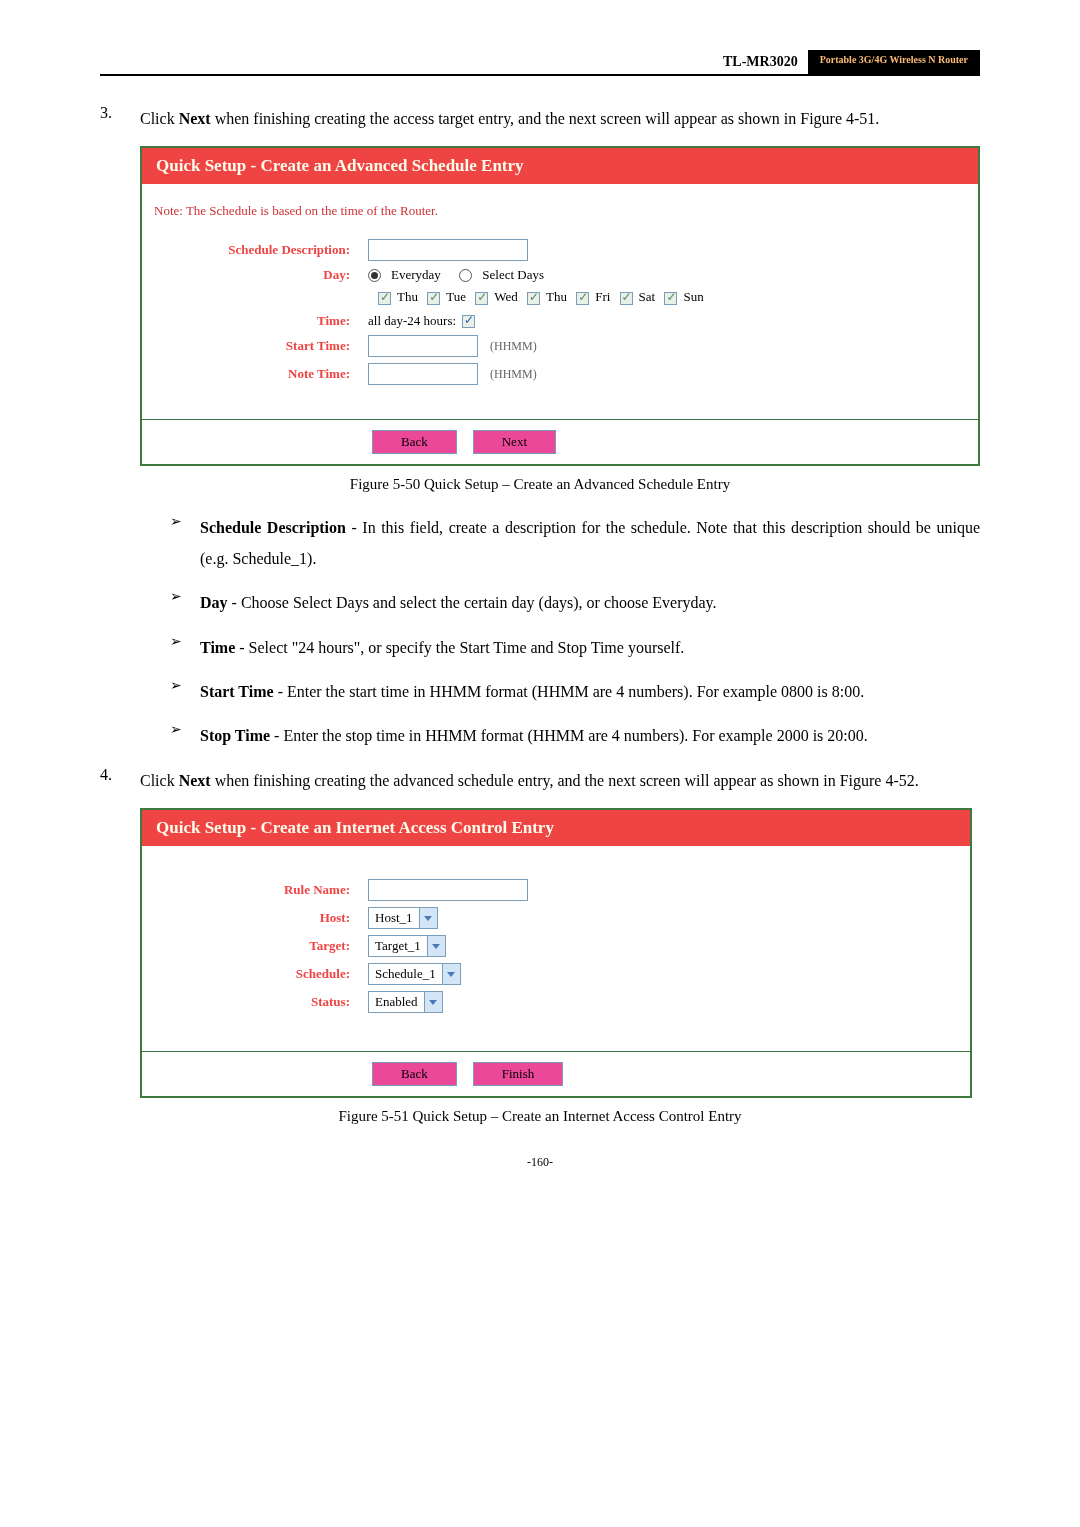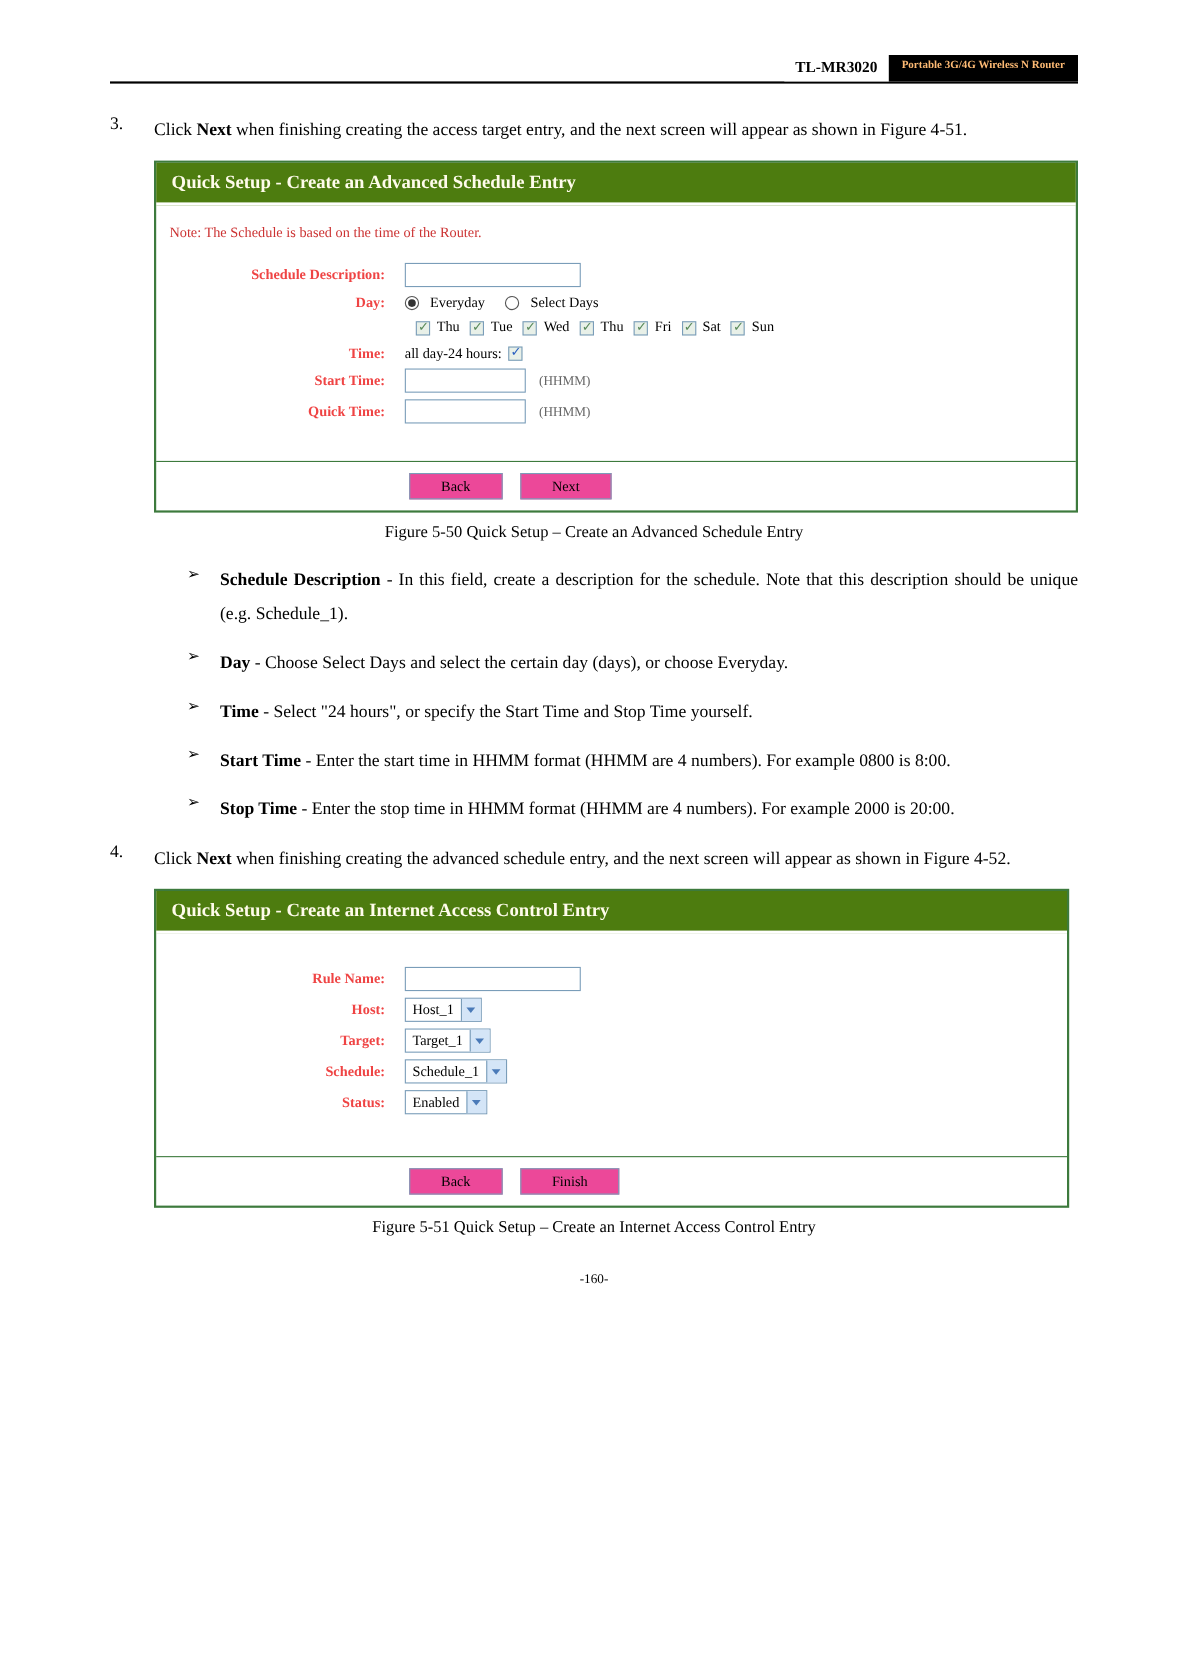--- a/index.html
+++ b/index.html
@@ -7,21 +7,21 @@
   .page { padding: 50px 100px; font-family: Liberation Serif, serif; }
   .header-bar { display: flex; border-bottom: 2px solid #000; margin-bottom: 28px; }
   .header-left { background: #fff; color: #000; font-weight: bold; padding: 4px 10px; font-size: 14px; }
   .header-right { background: #000; color: #fdba74; font-weight: bold; padding: 4px 12px; font-size: 10px; }
   .header-bar .spacer { flex: 1; }
   .num-item { display: flex; margin-bottom: 8px; }
   .num { width: 40px; font-size: 16px; }
   .txt { flex: 1; font-size: 16px; line-height: 1.9; text-align: justify; }
   .bold { font-weight: bold; }
   .fig-box { border: 2px solid #3d7a3d; margin: 12px 0 10px 40px; }
-  .figbar { background: #4d7c0f; color: #fffceb; font-weight: bold; font-size: 17px; padding: 8px 14px; border-bottom: 3px solid #fff; }
+  .figbar { background: #ef4444; color: #fffceb; font-weight: bold; font-size: 17px; padding: 8px 14px; border-bottom: 3px solid #fff; }
   .figbody { padding: 16px 6px 10px 6px; }
   .note-red { color: #cc3333; font-size: 13px; margin: 0 0 20px 6px; }
   .form-row { display: flex; align-items: center; margin-bottom: 6px; font-size: 13px; }
   .form-lbl { width: 220px; text-align: right; padding-right: 18px; color: #ef4444; font-weight: bold; }
   .form-ctl { flex: 1; display: flex; align-items: center; gap: 6px; }
   .txtinput { border: 1px solid #7a9db9; height: 22px; width: 160px; background: #fff; }
   .txtinput.sm { width: 110px; }
   .radio { display: inline-block; width: 13px; height: 13px; border: 1px solid #555; border-radius: 50%; position: relative; margin-right: 4px; vertical-align: middle; }
   .radio.sel::after { content: ""; position: absolute; left: 2px; top: 2px; width: 7px; height: 7px; background: #333; border-radius: 50%; }
   .chk { display: inline-block; width: 13px; height: 13px; border: 1px solid #7a9db9; background: #e8f0e8; position: relative; margin-right: 2px; vertical-align: middle; }
@@ -102,21 +102,21 @@
       </div>
 
       <div class="form-row">
         <div class="form-lbl">Start Time:</div>
         <div class="form-ctl">
             <div class="txtinput sm"></div>
             <span class="hhmm">(HHMM)</span>
           </div>
       </div>
       <div class="form-row">
-        <div class="form-lbl">Quick Time:</div>
+        <div class="form-lbl">Note Time:</div>
         <div class="form-ctl">
             <div class="txtinput sm"></div>
             <span class="hhmm">(HHMM)</span>
           </div>
       </div>
       <div style="height:18px;"></div>
     </div>
     <div class="btns">
       <span class="btn">Back</span>
       <span class="btn">Next</span>

